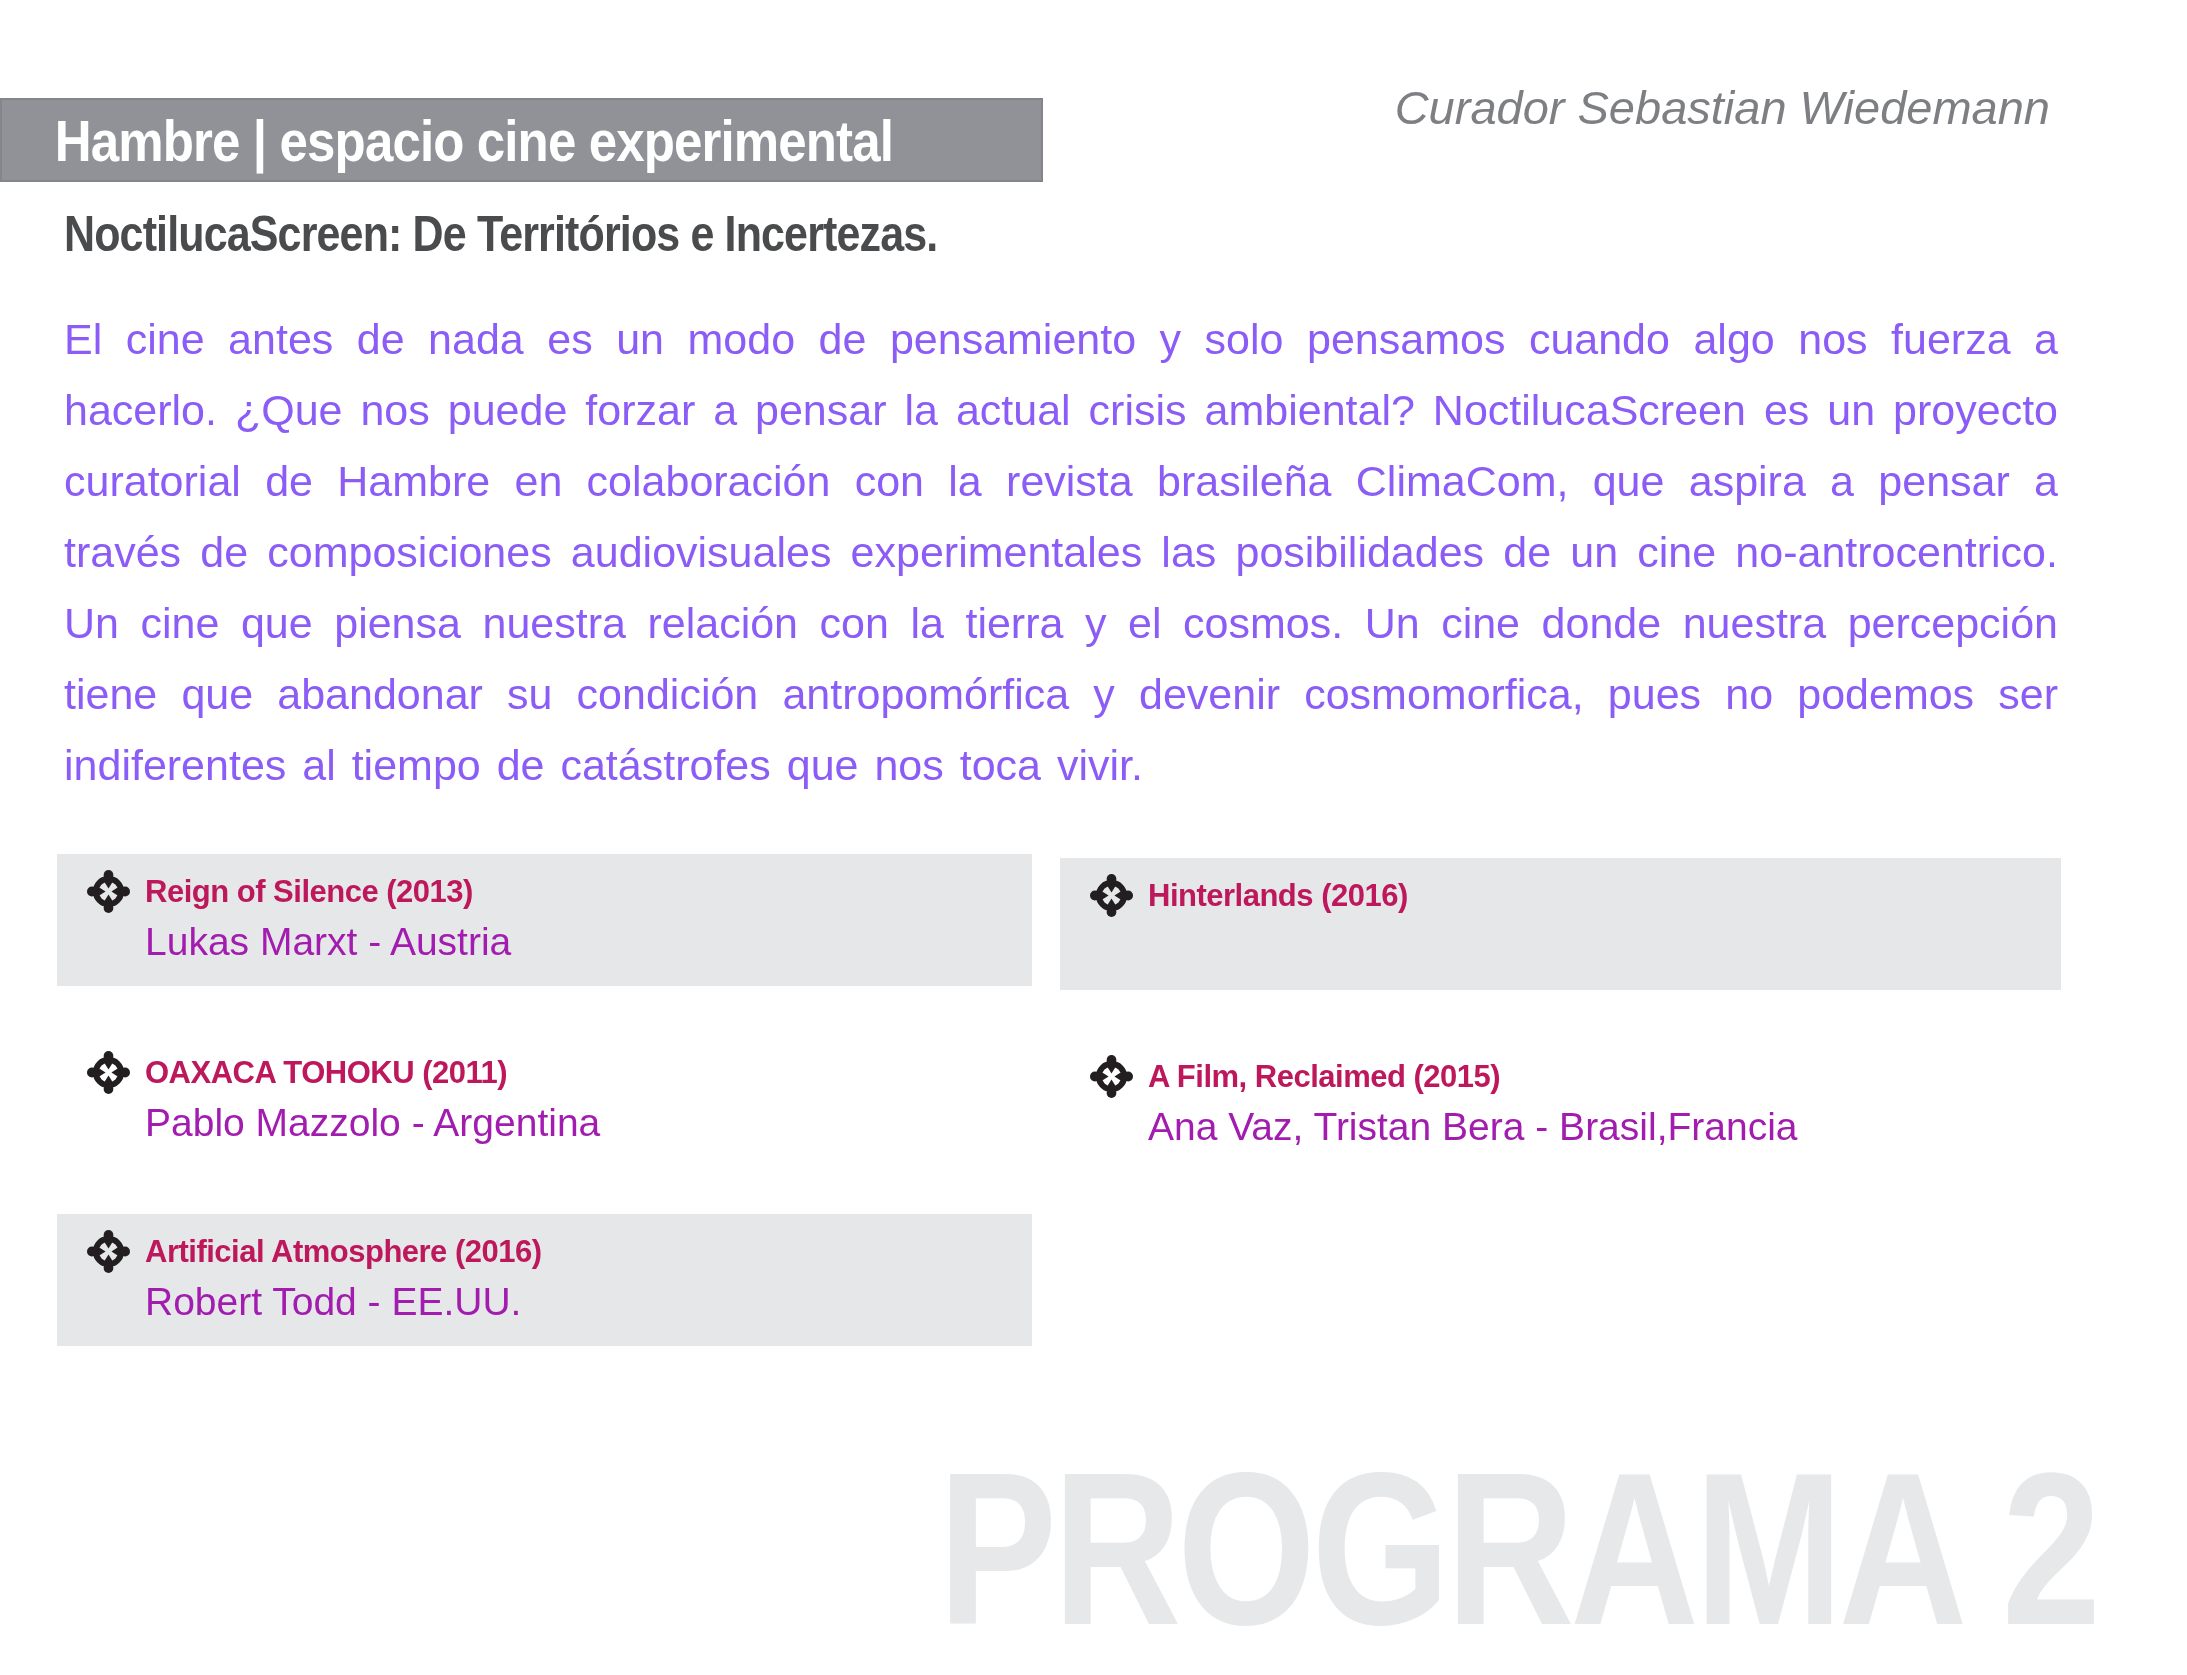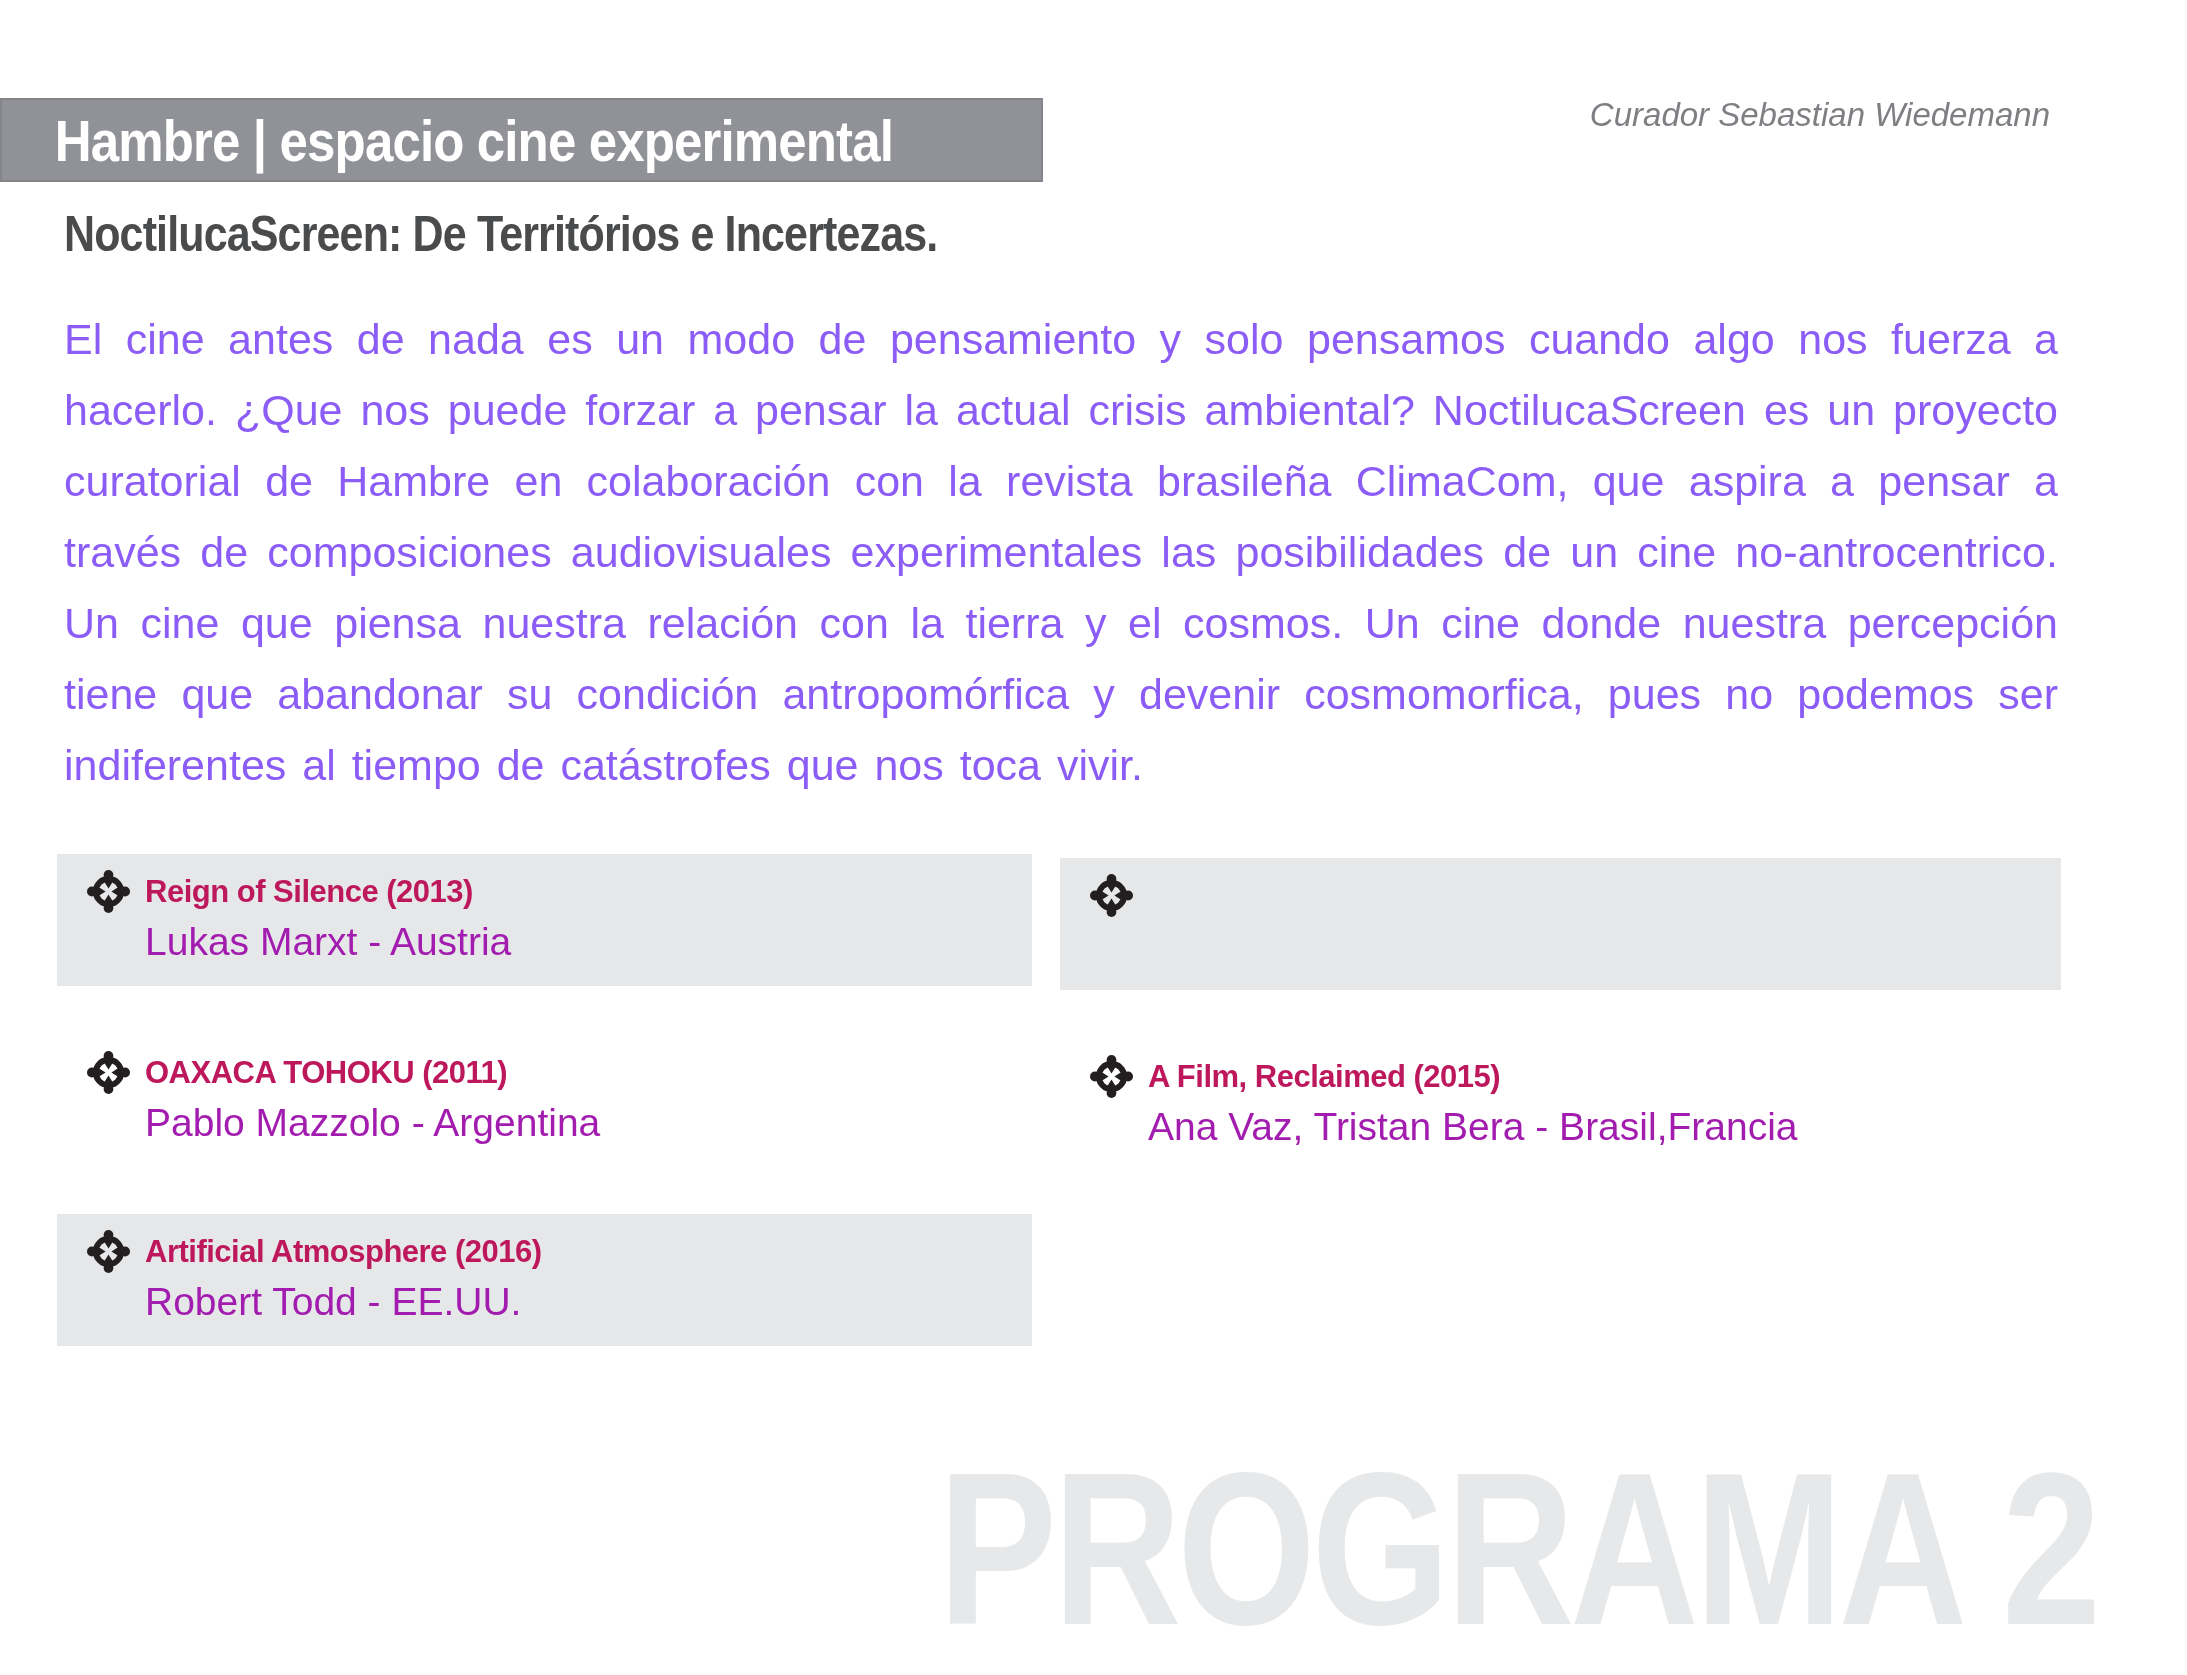--- a/index.html
+++ b/index.html
@@ -19,22 +19,22 @@
   }
   .header-title {
     color: #ffffff; font-size: 58px; font-weight: 700;
     padding-left: 60px; white-space: nowrap;
     display: inline-block; transform: scaleX(0.88); transform-origin: 0 50%;
     letter-spacing: -1px;
   }
 
   
   .curator {
-    position: absolute; top: 96px; right: 137px;
-    font-style: italic; color: #7d7f83; font-size: 33px;
+    position: absolute; top: 80px; right: 137px;
+    font-style: italic; color: #7d7f83; font-size: 47px;
     letter-spacing: 0px; white-space: nowrap;
   }
 
   
   .subtitle {
     position: absolute; left: 64px; top: 205px;
     color: #4a4b4d; font-weight: 700; font-size: 50px;
   }
   .subtitle .condensed {
     display: inline-block; transform: scaleX(0.86); transform-origin: 0 50%;
@@ -168,20 +168,21 @@
           <circle cx="22" cy="5" r="5" fill="currentColor"></circle>
           <circle cx="22" cy="39" r="5" fill="currentColor"></circle>
           <circle cx="5" cy="22" r="5" fill="currentColor"></circle>
           <circle cx="39" cy="22" r="5" fill="currentColor"></circle>
           <path d="M17 11 L27 11 L22 19 Z" fill="currentColor"></path>
           <path d="M17 33 L27 33 L22 25 Z" fill="currentColor"></path>
           <path d="M11 17 L11 27 L19 22 Z" fill="currentColor"></path>
           <path d="M33 17 L33 27 L25 22 Z" fill="currentColor"></path>
         </svg>
       </span>
+      <span class="film-title">Hinterlands (2016)</span>
     </div>
   </div>
 
   <div class="film-item f-r2">
     <div class="film-title-row">
       <span class="film-icon">
         <svg viewBox="0 0 44 44" xmlns="http://www.w3.org/2000/svg">
           <circle cx="22" cy="22" r="13" fill="none" stroke="currentColor" stroke-width="6"></circle>
           <circle cx="22" cy="5" r="5" fill="currentColor"></circle>
           <circle cx="22" cy="39" r="5" fill="currentColor"></circle>

